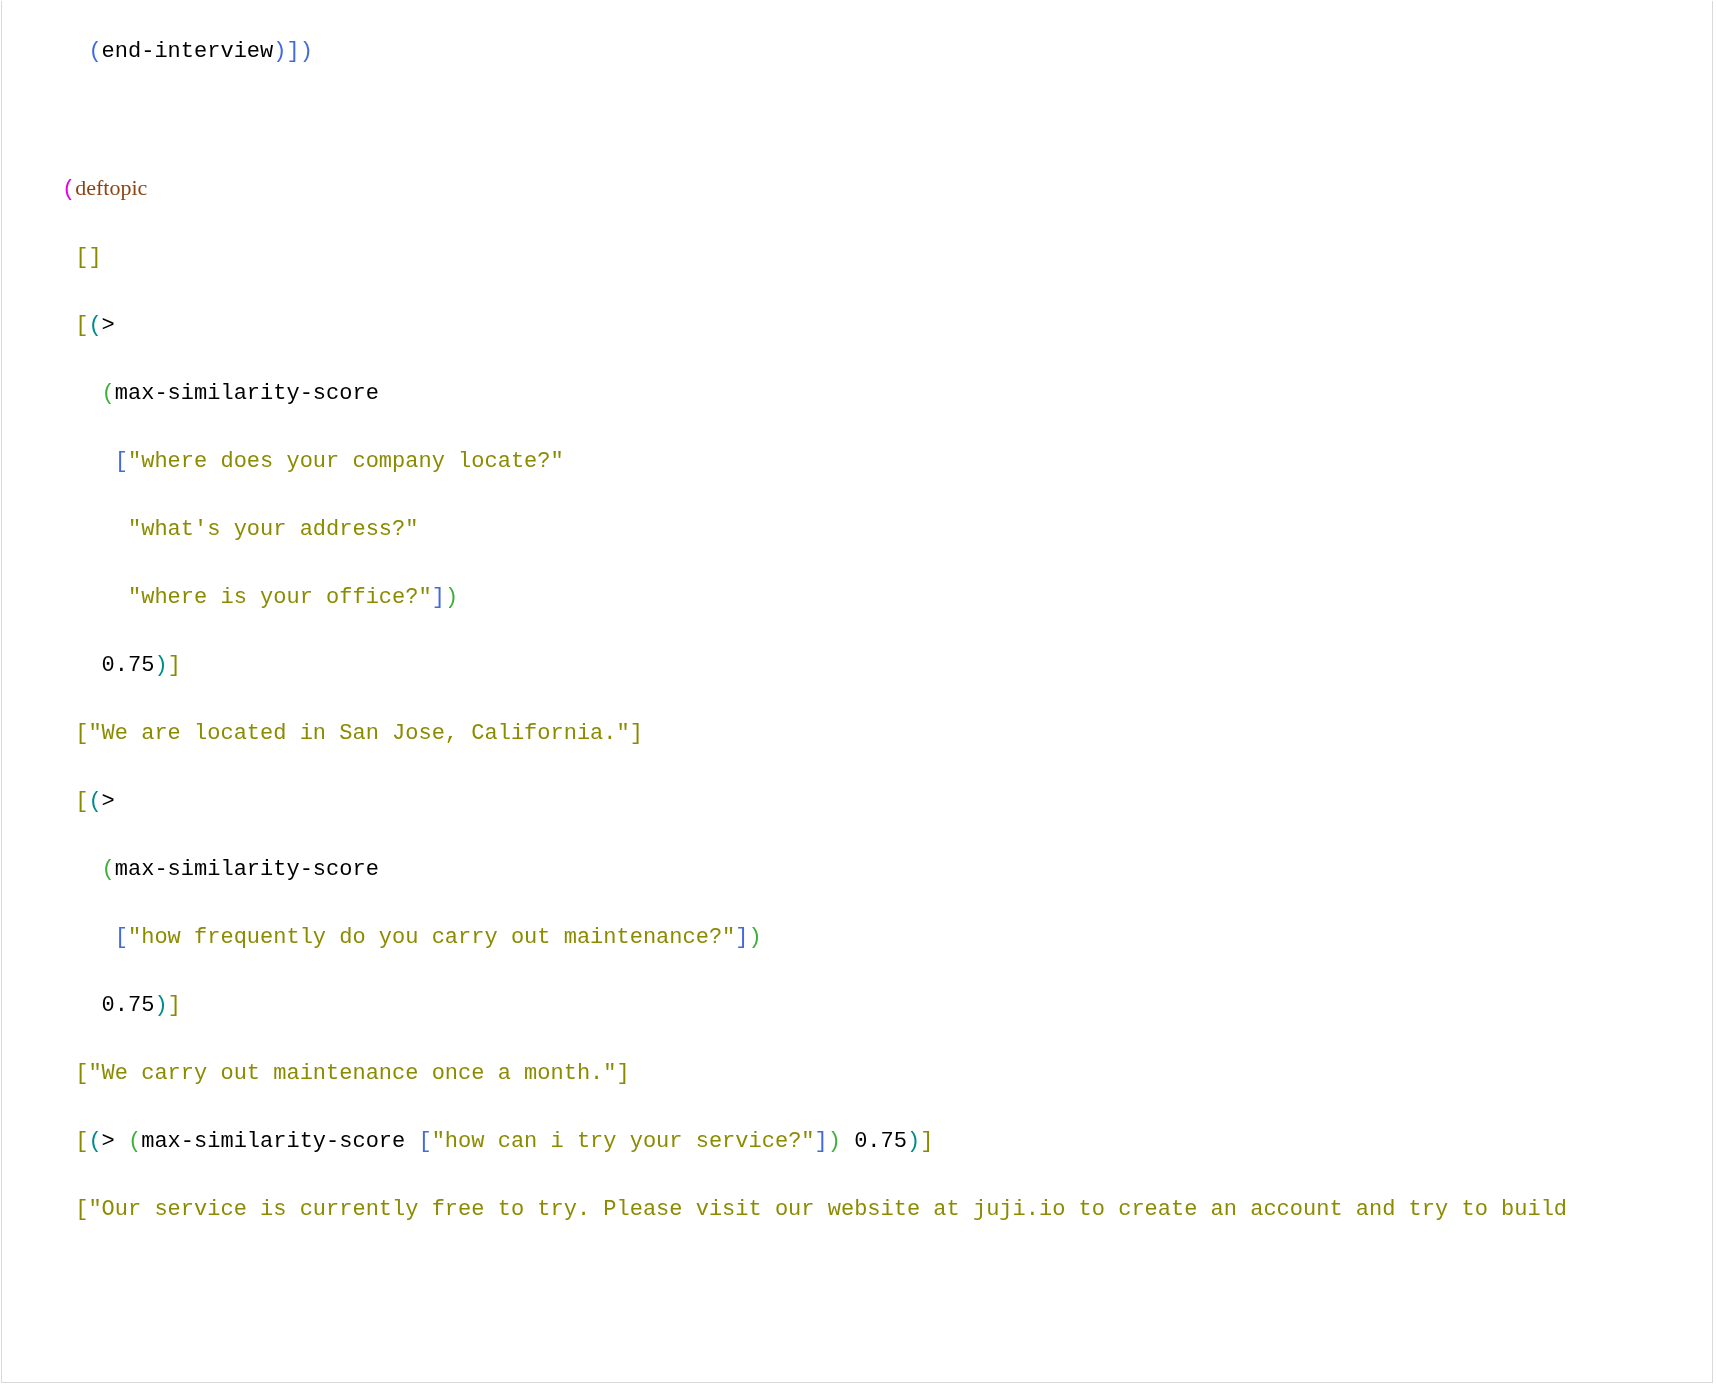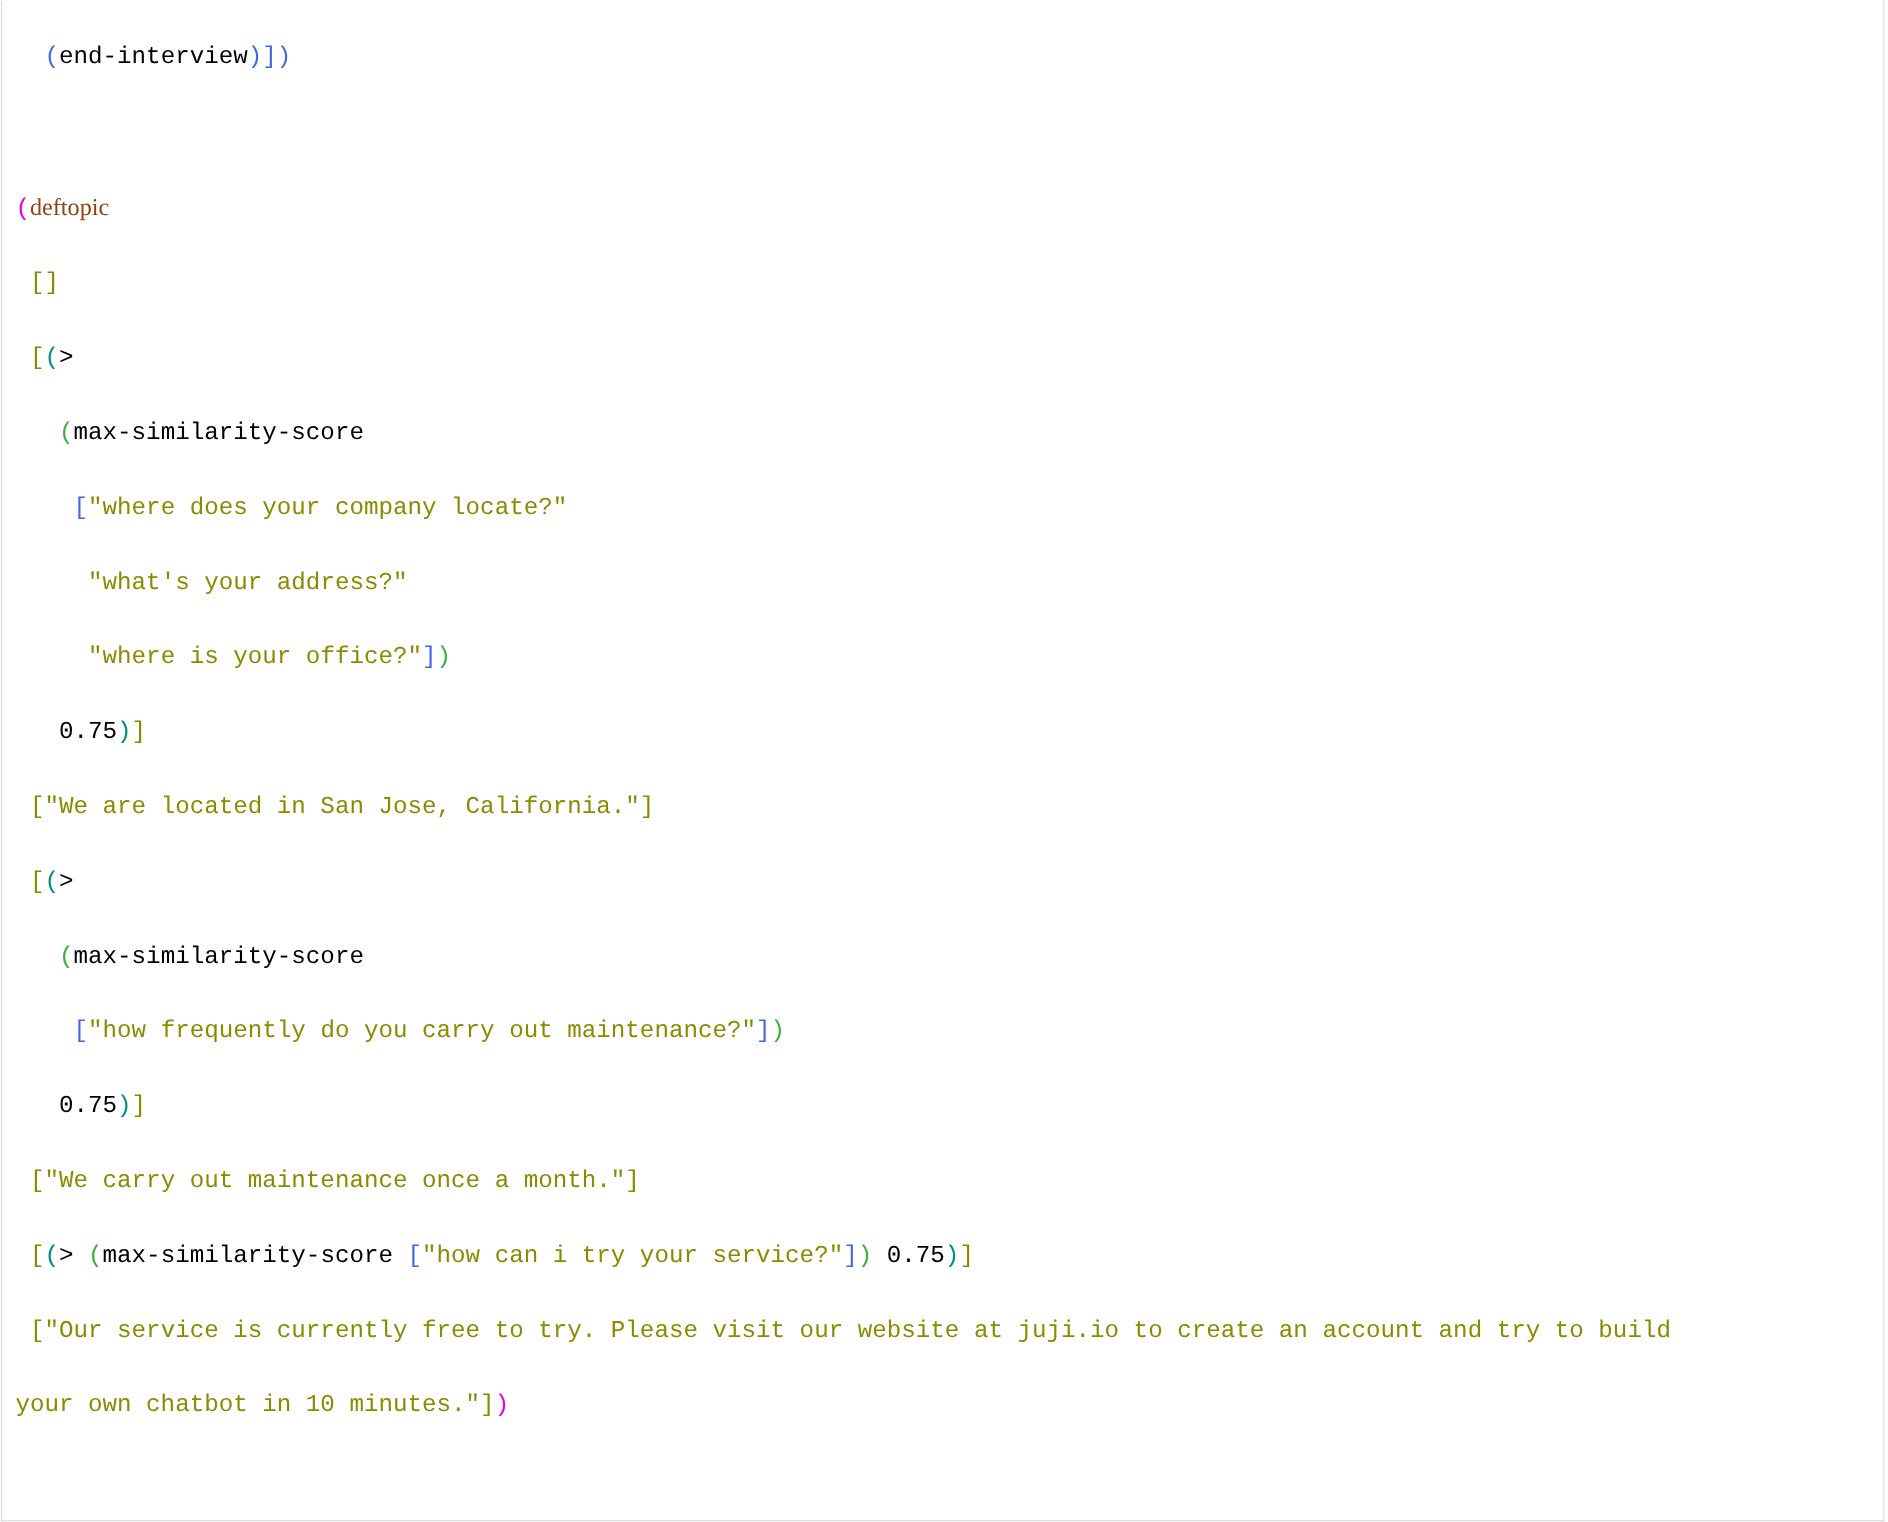--- a/index.html
+++ b/index.html
@@ -17,20 +17,21 @@
     overflow: hidden;
   }
   .editor-frame {
     width: 1712px;
     height: 1382px;
     margin: 1px;
     border: 1px solid #d9d9d9;
     border-top: none;
     background: #fff;
     overflow: hidden;
+    padding-left: 48px;
   }
   .code {
     padding: 0;
     white-space: pre;
     font-family: inherit;
   }
   .line {
     display: block;
     padding-left: 12px;
     min-height: 34px;
@@ -63,21 +64,20 @@
 <span class="line"><span>     </span><span class="str">"where is your office?"</span><span class="p-blue">]</span><span class="p-green">)</span></span>
 <span class="line"><span>   </span><span class="num">0.75</span><span class="p-teal">)</span><span class="p-olive">]</span></span>
 <span class="line"><span> </span><span class="p-olive">[</span><span class="str">"We are located in San Jose, California."</span><span class="p-olive">]</span></span>
 <span class="line"><span> </span><span class="p-olive">[</span><span class="p-teal">(</span><span class="sym">&gt;</span></span>
 <span class="line"><span>   </span><span class="p-green">(</span><span class="sym">max-similarity-score</span></span>
 <span class="line"><span>    </span><span class="p-blue">[</span><span class="str">"how frequently do you carry out maintenance?"</span><span class="p-blue">]</span><span class="p-green">)</span></span>
 <span class="line"><span>   </span><span class="num">0.75</span><span class="p-teal">)</span><span class="p-olive">]</span></span>
 <span class="line"><span> </span><span class="p-olive">[</span><span class="str">"We carry out maintenance once a month."</span><span class="p-olive">]</span></span>
 <span class="line"><span> </span><span class="p-olive">[</span><span class="p-teal">(</span><span class="sym">&gt; </span><span class="p-green">(</span><span class="sym">max-similarity-score </span><span class="p-blue">[</span><span class="str">"how can i try your service?"</span><span class="p-blue">]</span><span class="p-green">)</span><span class="num"> 0.75</span><span class="p-teal">)</span><span class="p-olive">]</span></span>
 <span class="line"><span> </span><span class="p-olive">[</span><span class="str">"Our service is currently free to try. Please visit our website at juji.io to create an account and try to build </span></span>
-<span class="line"><span class="str">your own chatbot in 10 minutes."</span><span class="p-olive">]</span><span class="p-magenta">)</span></span>
 
 
 
 
 
 
 
 
 
 

